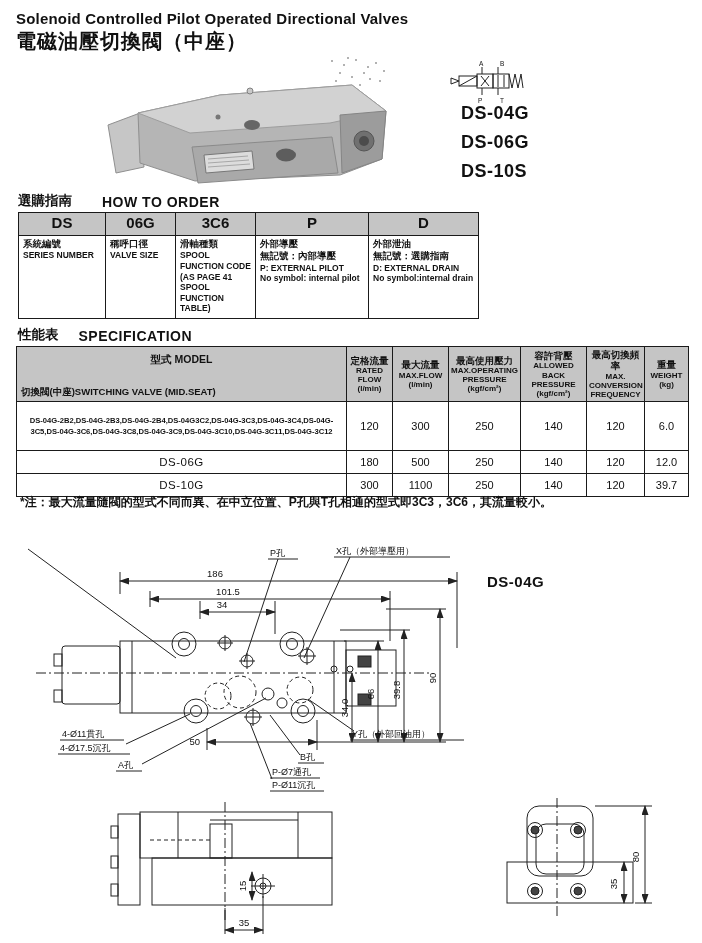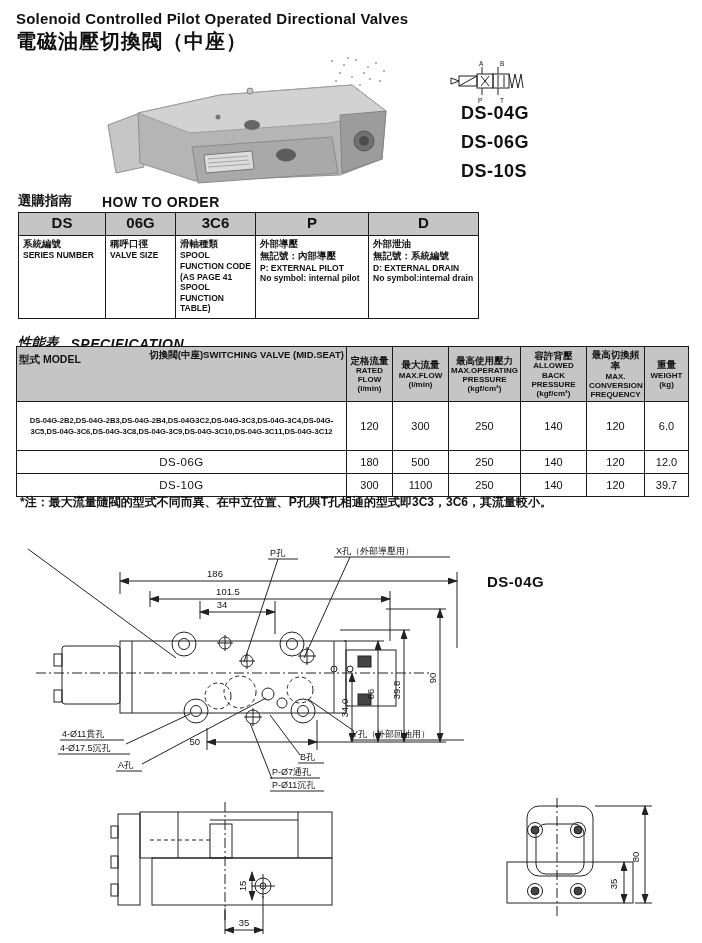--- a/index.html
+++ b/index.html
@@ -22,21 +22,21 @@
   .order-table th,.order-table td{border:1.5px solid #1a1a1a;padding:2px 4px;vertical-align:top;margin-top:32px;}
   .order-table th{background:#c5c5c5;font-size:15px;font-weight:bold;text-align:center;height:20px;padding:1px;}
   .order-table .zh{font-size:9.5px;font-weight:bold;line-height:1.3;}
   .order-table .en{font-size:8.5px;font-weight:bold;line-height:1.25;}
   .spec-table{left:16px;top:346px;width:672px;}
   .spec-table th,.spec-table td{border:1.5px solid #1a1a1a;padding:1px 2px;}
   .spec-table th{background:#c5c5c5;font-weight:bold;vertical-align:middle;height:52px;}
   .spec-table .h-zh{font-size:9.5px;line-height:1.2;}
   .spec-table .h-en{font-size:8px;line-height:1.15;}
   .spec-table .h-unit{font-size:8px;}
-  .spec-table .model-hdr{display:flex;flex-direction:row;justify-content:space-between;height:50px;}
+  .spec-table .model-hdr{display:flex;flex-direction:column;justify-content:space-between;height:50px;}
   .spec-table .model-hdr .l1{font-size:10.5px;text-align:center;padding-top:4px;}
   .spec-table .model-hdr .l2{font-size:9.5px;text-align:left;padding-left:2px;}
   .spec-table td{text-align:center;font-size:11px;font-weight:normal;}
   .spec-table td.model-cell-sm{font-size:7.6px;text-align:center;line-height:1.45;font-weight:bold;padding:2px 3px;}
   .spec-table td.model-cell{font-size:11.5px;letter-spacing:.5px;}
   .spec-table tr.r1 td{height:44px;}
   .spec-table tr.r2 td,.spec-table tr.r3 td{height:20px;}
   
   .remark-zh{left:20px;top:494px;font-size:12px;font-weight:bold;}
   .remark-en{left:20px;top:511px;font-size:12.5px;font-weight:bold;}
@@ -158,29 +158,29 @@
         <div class="en">SPOOL FUNCTION CODE (AS PAGE 41 SPOOL FUNCTION TABLE)</div>
       </td>
       <td>
         <div class="zh">外部導壓</div>
         <div class="zh">無記號：內部導壓</div>
         <div class="en">P: EXTERNAL PILOT</div>
         <div class="en">No symbol: internal pilot</div>
       </td>
       <td>
         <div class="zh">外部泄油</div>
-        <div class="zh">無記號：系統編號</div>
+        <div class="zh">無記號：選購指南</div>
         <div class="en">D: EXTERNAL DRAIN</div>
         <div class="en">No symbol:internal drain</div>
       </td>
     </tr>
   </tbody>
     </table>
 
-  <div class="abs sec-head" style="left:18px;top:334px;gap:12px;font-style:italic;">
+  <div class="abs sec-head" style="left:18px;top:326px;gap:20px;">
     <span class="zh">性能表</span>
     <span class="en">SPECIFICATION</span>
   </div>
 
   <table class="abs spec-table">
     <colgroup>
         <col style="width:330px">
         <col style="width:46px">
         <col style="width:56px">
         <col style="width:72px">

